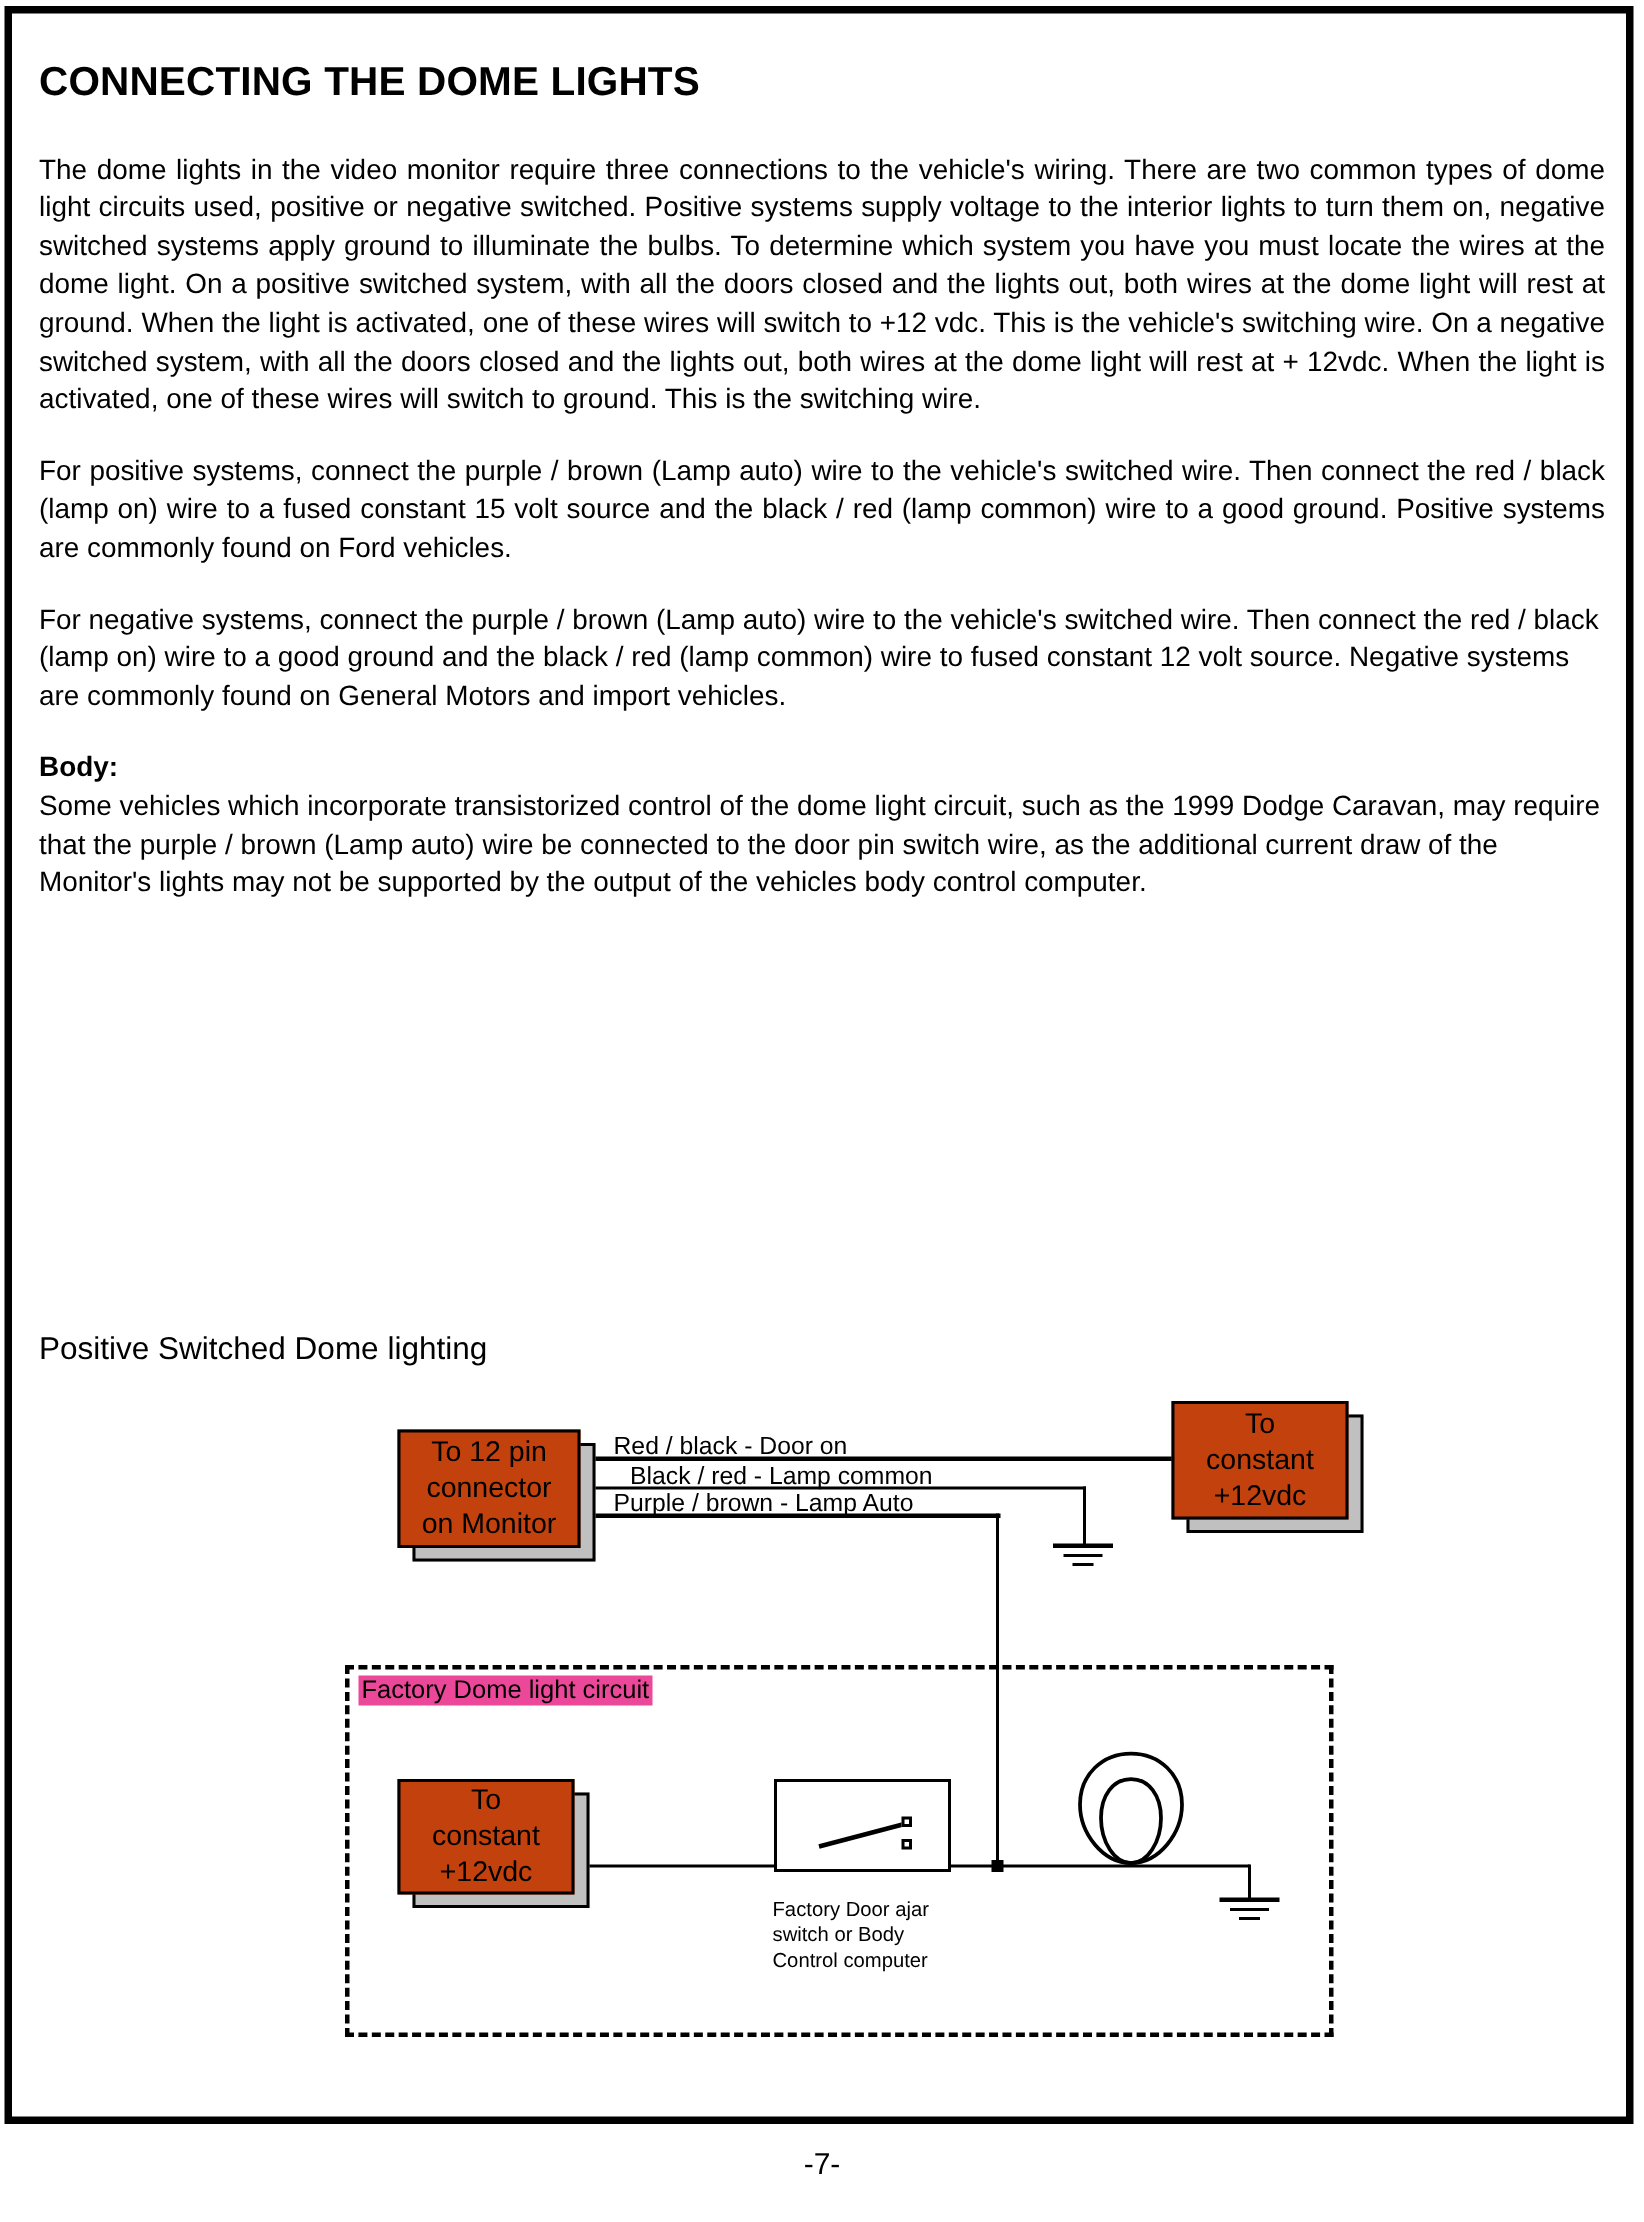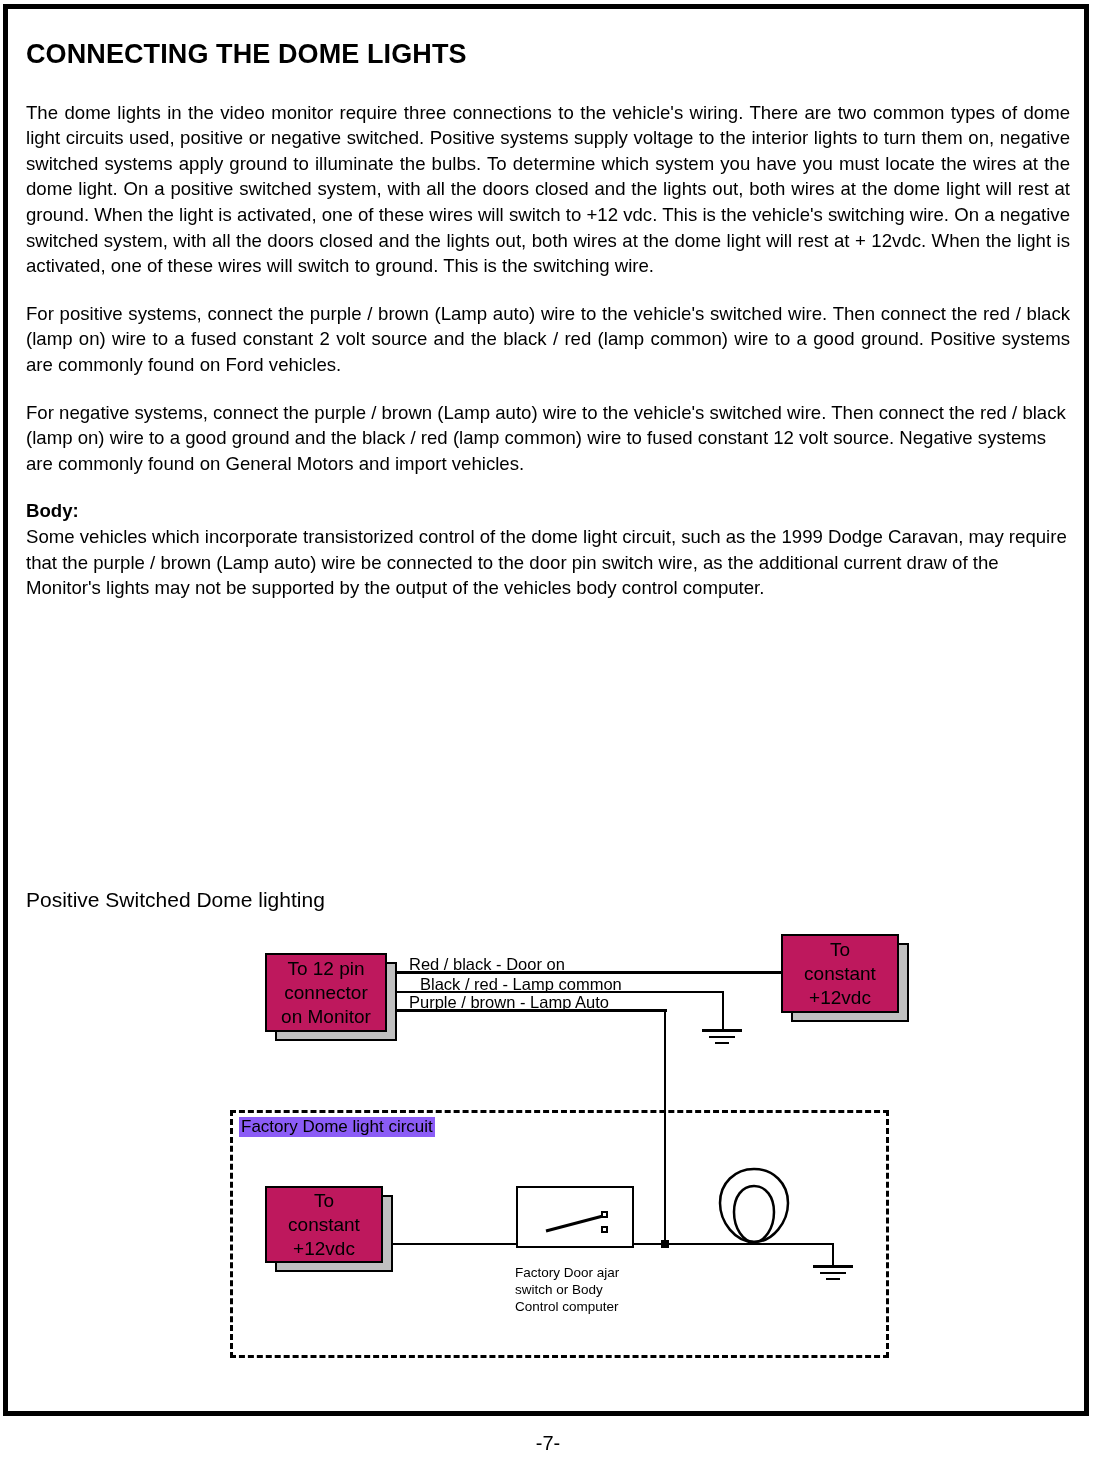--- a/index.html
+++ b/index.html
@@ -86,21 +86,21 @@
     position: absolute;
     box-sizing: border-box;
   }
   .box3d .face {
     position: absolute;
     left: 0;
     top: 0;
     width: 100%;
     height: 100%;
     border: 2px solid #000;
-    background: #be185d;
+    background: #c2410c;
     box-sizing: border-box;
     display: flex;
     flex-direction: column;
     align-items: center;
     justify-content: center;
     z-index: 3;
   }
   .box3d .face span {
     display: block;
     font-size: 19px;
@@ -150,21 +150,21 @@
     border: 3px dashed #000;
     box-sizing: border-box;
     background: transparent;
     z-index: 0;
   }
   #dashed-label {
     position: absolute;
     left: 239px;
     top: 1117px;
     font-size: 17px;
-    background: #8b5cf6;
+    background: #ec4899;
     padding: 0 2px;
     z-index: 2;
   }
   #switch-box {
     position: absolute;
     left: 516px;
     top: 1186px;
     width: 118px;
     height: 62px;
     border: 2px solid #000;
@@ -218,21 +218,21 @@
 <body>
 
 <div id="page">
 
   <div id="page-frame"></div>
 
   <div id="content">
     <h1 class="doc-title">CONNECTING THE DOME LIGHTS</h1>
 
     <p class="body-par">The dome lights in the video monitor require three connections to the vehicle's wiring.  There are two common types of dome light circuits used, positive or negative switched.  Positive systems supply voltage to the interior lights to turn them on, negative switched systems apply ground to illuminate the bulbs.  To determine which system you have you must locate the wires at the dome light.  On a positive switched system, with all the doors closed and the lights out, both wires at the dome light will rest at ground.  When the light is activated, one of these wires will switch to +12 vdc.  This is the vehicle's switching wire. On a negative switched system, with all the doors closed and the lights out, both wires at the dome light will rest at + 12vdc.  When the light is activated, one of these wires will switch to ground.  This is the switching wire.</p>
-    <p class="body-par">For positive systems, connect the purple / brown (Lamp auto) wire to the vehicle's switched wire.  Then connect the red / black (lamp on) wire to a fused constant 2 volt source and the black / red (lamp common) wire to a good ground.  Positive systems are commonly found on Ford vehicles.</p>
+    <p class="body-par">For positive systems, connect the purple / brown (Lamp auto) wire to the vehicle's switched wire.  Then connect the red / black (lamp on) wire to a fused constant 15 volt source and the black / red (lamp common) wire to a good ground.  Positive systems are commonly found on Ford vehicles.</p>
     <p class="body-par last-left">For negative systems, connect the purple / brown (Lamp auto) wire to the vehicle's switched wire.  Then connect the red / black (lamp on) wire to a good ground and the black / red (lamp common) wire to fused constant 12 volt source.  Negative systems are commonly found on General Motors and import vehicles.</p>
 
     <div class="note-label">Body:</div>
     <p class="note-par">Some vehicles which incorporate transistorized control of the dome light circuit, such as the 1999 Dodge Caravan, may require that the purple / brown (Lamp auto) wire be connected to the door pin switch wire, as the additional current draw of the Monitor's lights may not be supported by the output of the vehicles body control computer.</p>
   </div>
 
   <h2 class="section-title">Positive Switched Dome lighting</h2>
 
   <div id="diagram">
 

